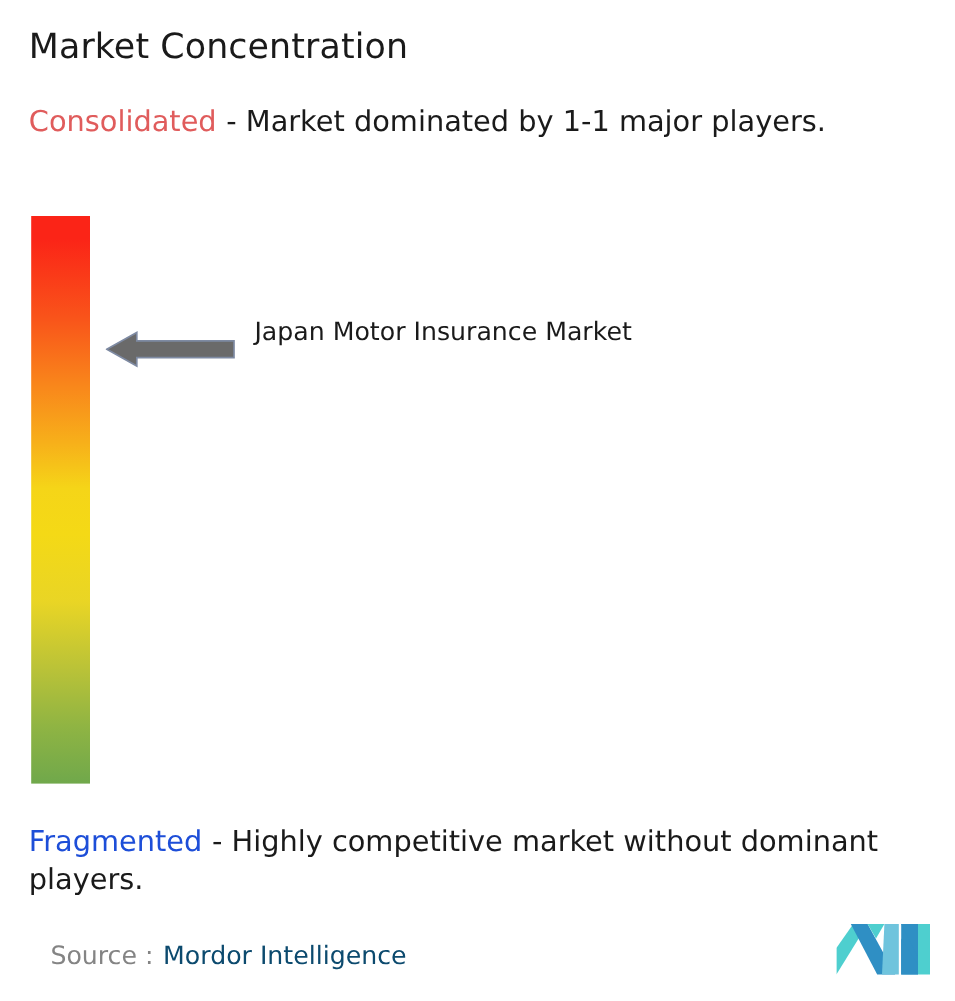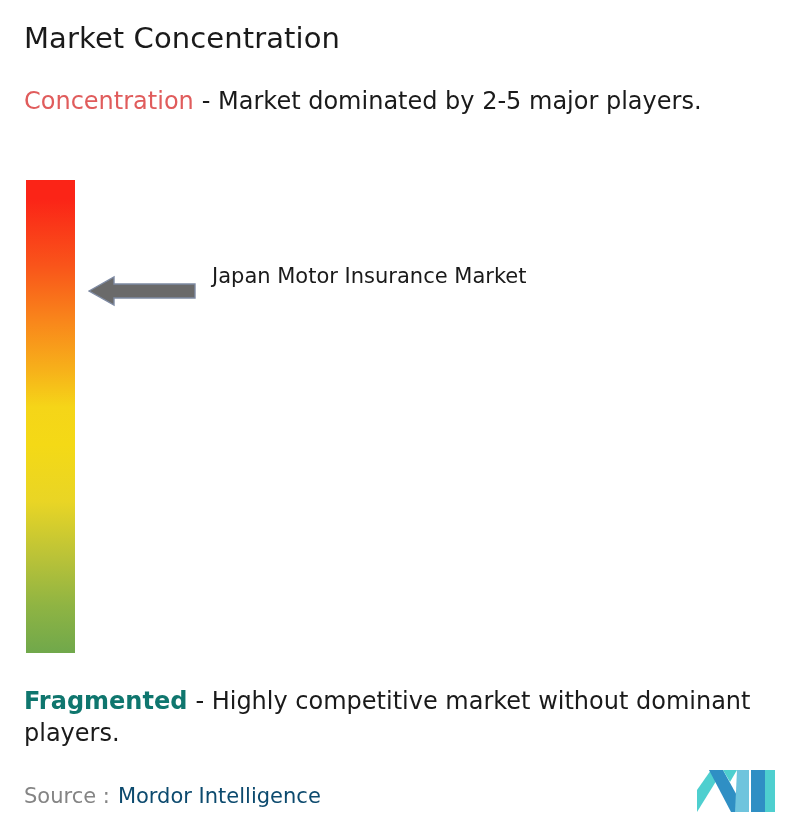--- a/index.html
+++ b/index.html
@@ -44,22 +44,21 @@
     width: 748px;
     font-size: 24px;
     line-height: 32px;
     color: #1a1a1a;
     font-weight: 400;
   }
   .kw-consolidated {
     color: #e05c5c;
   }
   .kw-fragmented {
-    color: #0f766e;
-    font-weight: bold;
+    color: #1d4ed8;
   }
   .caption-sep {
     display: inline-block;
     width: 8px;
   }
 
   
   .gradient-bar {
     position: absolute;
     left: 26px;
@@ -121,41 +120,41 @@
   .source-text {
     position: absolute;
     left: 24px;
     top: 782px;
     font-size: 21px;
     line-height: 28px;
     color: #848484;
     font-weight: 400;
     white-space: nowrap;
   }
-  .source-label { color: #848484; }
+  .source-label { color: #848484; margin-left: 18px; }
   .source-value { color: #0c4a6e; }
 
   
   .brand-logo {
     position: absolute;
     left: 697px;
     top: 768px;
     width: 78px;
     height: 48px;
   }
 </style>
 </head>
 <body>
 
 <div class="page">
 
   <div class="chart-title">Market Concentration</div>
 
   <div class="caption-top">
-    <span class="kw-consolidated">Concentration</span><span class="caption-sep"></span><span>- Market dominated by 2-5 major players.</span>
+    <span class="kw-consolidated">Consolidated</span><span class="caption-sep"></span><span>- Market dominated by 1-1 major players.</span>
   </div>
 
   <div class="gradient-bar"></div>
 
   <div class="arrow-wrap">
     <svg class="arrow-svg" width="108" height="38" viewBox="0 0 108 38">
       <polygon points="1,19 26,5 26,12 107,12 107,26 26,26 26,33" fill="#6a6a6a" stroke="#7e8aa2" stroke-width="1.4" stroke-linejoin="miter"></polygon>
     </svg>
   </div>
 

